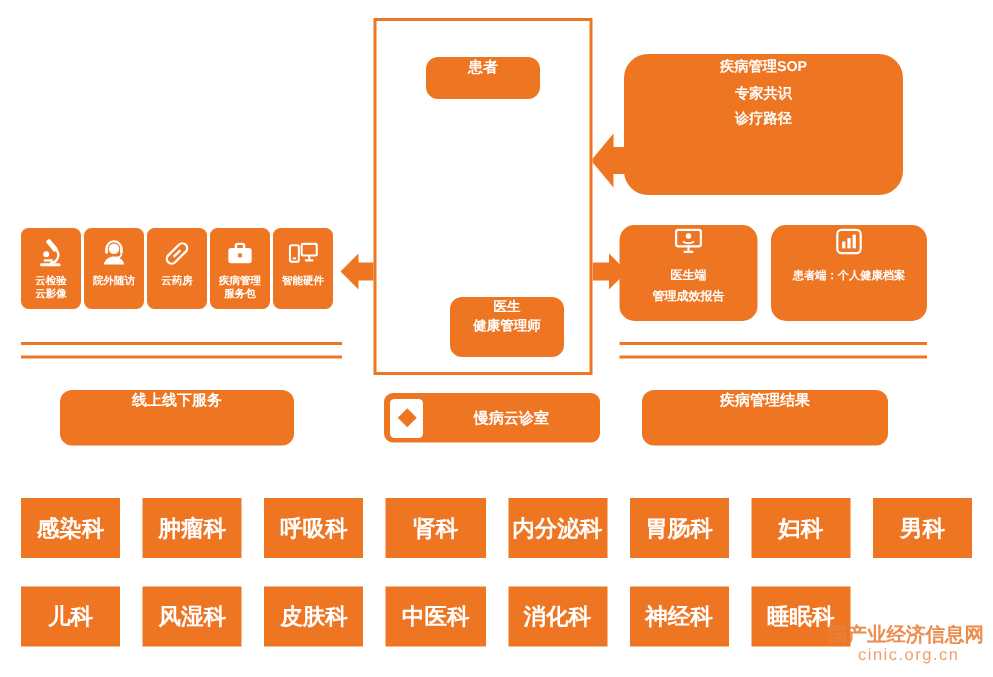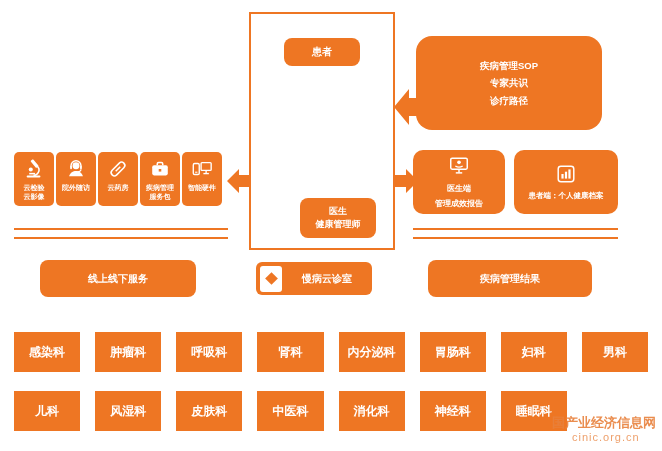--- a/index.html
+++ b/index.html
@@ -1,46 +1,46 @@
 <!DOCTYPE html>
 <html><head>
 <meta charset="utf-8">
 <style>
   html,body{margin:0;padding:0;background:#fff;}
   #page{position:relative;width:662px;height:451px;background:#fff;overflow:hidden;
         font-family:"Liberation Sans","DejaVu Sans",sans-serif;}
   .abs{position:absolute;}
   .obox{position:absolute;background:#EE7623;color:#fff;display:flex;flex-direction:column;
-        align-items:center;justify-content:center;text-align:center;font-weight:bold;z-index:2;}
+        align-items:center;justify-content:flex-start;text-align:center;font-weight:bold;z-index:2;}
   .r8{border-radius:8px;}
   #arrows{position:absolute;left:0;top:0;z-index:1;pointer-events:none;}
   #flow-container{left:249px;top:12px;width:146px;height:238px;border:2px solid #EE7623;
         background:#fff;z-index:1;box-sizing:border-box;}
   #patient-box{left:284px;top:38px;width:76px;height:28px;font-size:10px;}
   #doctor-box{left:300px;top:198px;width:76px;height:40px;font-size:9px;line-height:1.45;}
   .vlabel{writing-mode:vertical-rl;font-size:9px;color:#3d3d3d;letter-spacing:3px;}
   #scan-label{left:278px;top:96px;}
   #manage-labels{left:344px;top:80px;display:flex;flex-direction:row;gap:3px;}
   #sop-box{left:416px;top:36px;width:186px;height:94px;border-radius:16px;font-size:9.5px;line-height:1.85;}
   .svc{top:152px;width:40px;height:54px;border-radius:5px;font-size:7px;line-height:1.35;
        justify-content:flex-start;padding-top:5px;box-sizing:border-box;}
   .svc .ic{height:24px;display:flex;align-items:center;justify-content:center;margin-bottom:2px;}
   .res{top:150px;height:64px;border-radius:10px;font-size:8px;line-height:1.4;gap:3px;}
   .bar{font-size:10px;}
   #bar-left{left:40px;top:260px;width:156px;height:37px;}
-  #bar-center{left:256px;top:262px;width:116px;height:33px;border-radius:6px;
+  #bar-center{left:256px;top:262px;width:144px;height:33px;border-radius:6px;
       flex-direction:row;justify-content:flex-start;padding:0 0 0 4px;box-sizing:border-box;}
   #bar-center .lbl{flex:1;text-align:center;}
   #bar-right{left:428px;top:260px;width:164px;height:37px;}
   .clinic-icon{width:22px;height:26px;background:#fff;border-radius:3px;display:flex;
       align-items:center;justify-content:center;}
   .clinic-icon .diamond{width:9px;height:9px;background:#EE7623;transform:rotate(45deg);}
   #dept-grid{left:14px;top:332px;width:634px;display:grid;z-index:2;
       grid-template-columns:repeat(8,1fr);column-gap:15px;row-gap:19px;position:absolute;}
-  .dept{height:40px;background:#EE7623;color:#fff;font-weight:bold;font-size:12px;
+  .dept{height:40px;background:#EE7623;color:#fff;font-weight:bold;font-size:15px;
       display:flex;align-items:center;justify-content:center;text-align:center;}
   .dline{position:absolute;height:2px;background:#EE7623;z-index:1;}
   #watermark{position:absolute;left:552px;top:368px;width:110px;height:83px;z-index:5;
       pointer-events:none;}
   #wm-globe{position:absolute;left:32px;top:4px;opacity:.95;}
   #wm-name{position:absolute;left:0;top:46px;font-size:13px;font-weight:bold;color:#E8813C;
       opacity:.9;white-space:nowrap;}
   #wm-url{position:absolute;left:20px;top:63px;font-size:11px;color:#E8813C;opacity:.75;
       white-space:nowrap;letter-spacing:1px;}
 </style>

